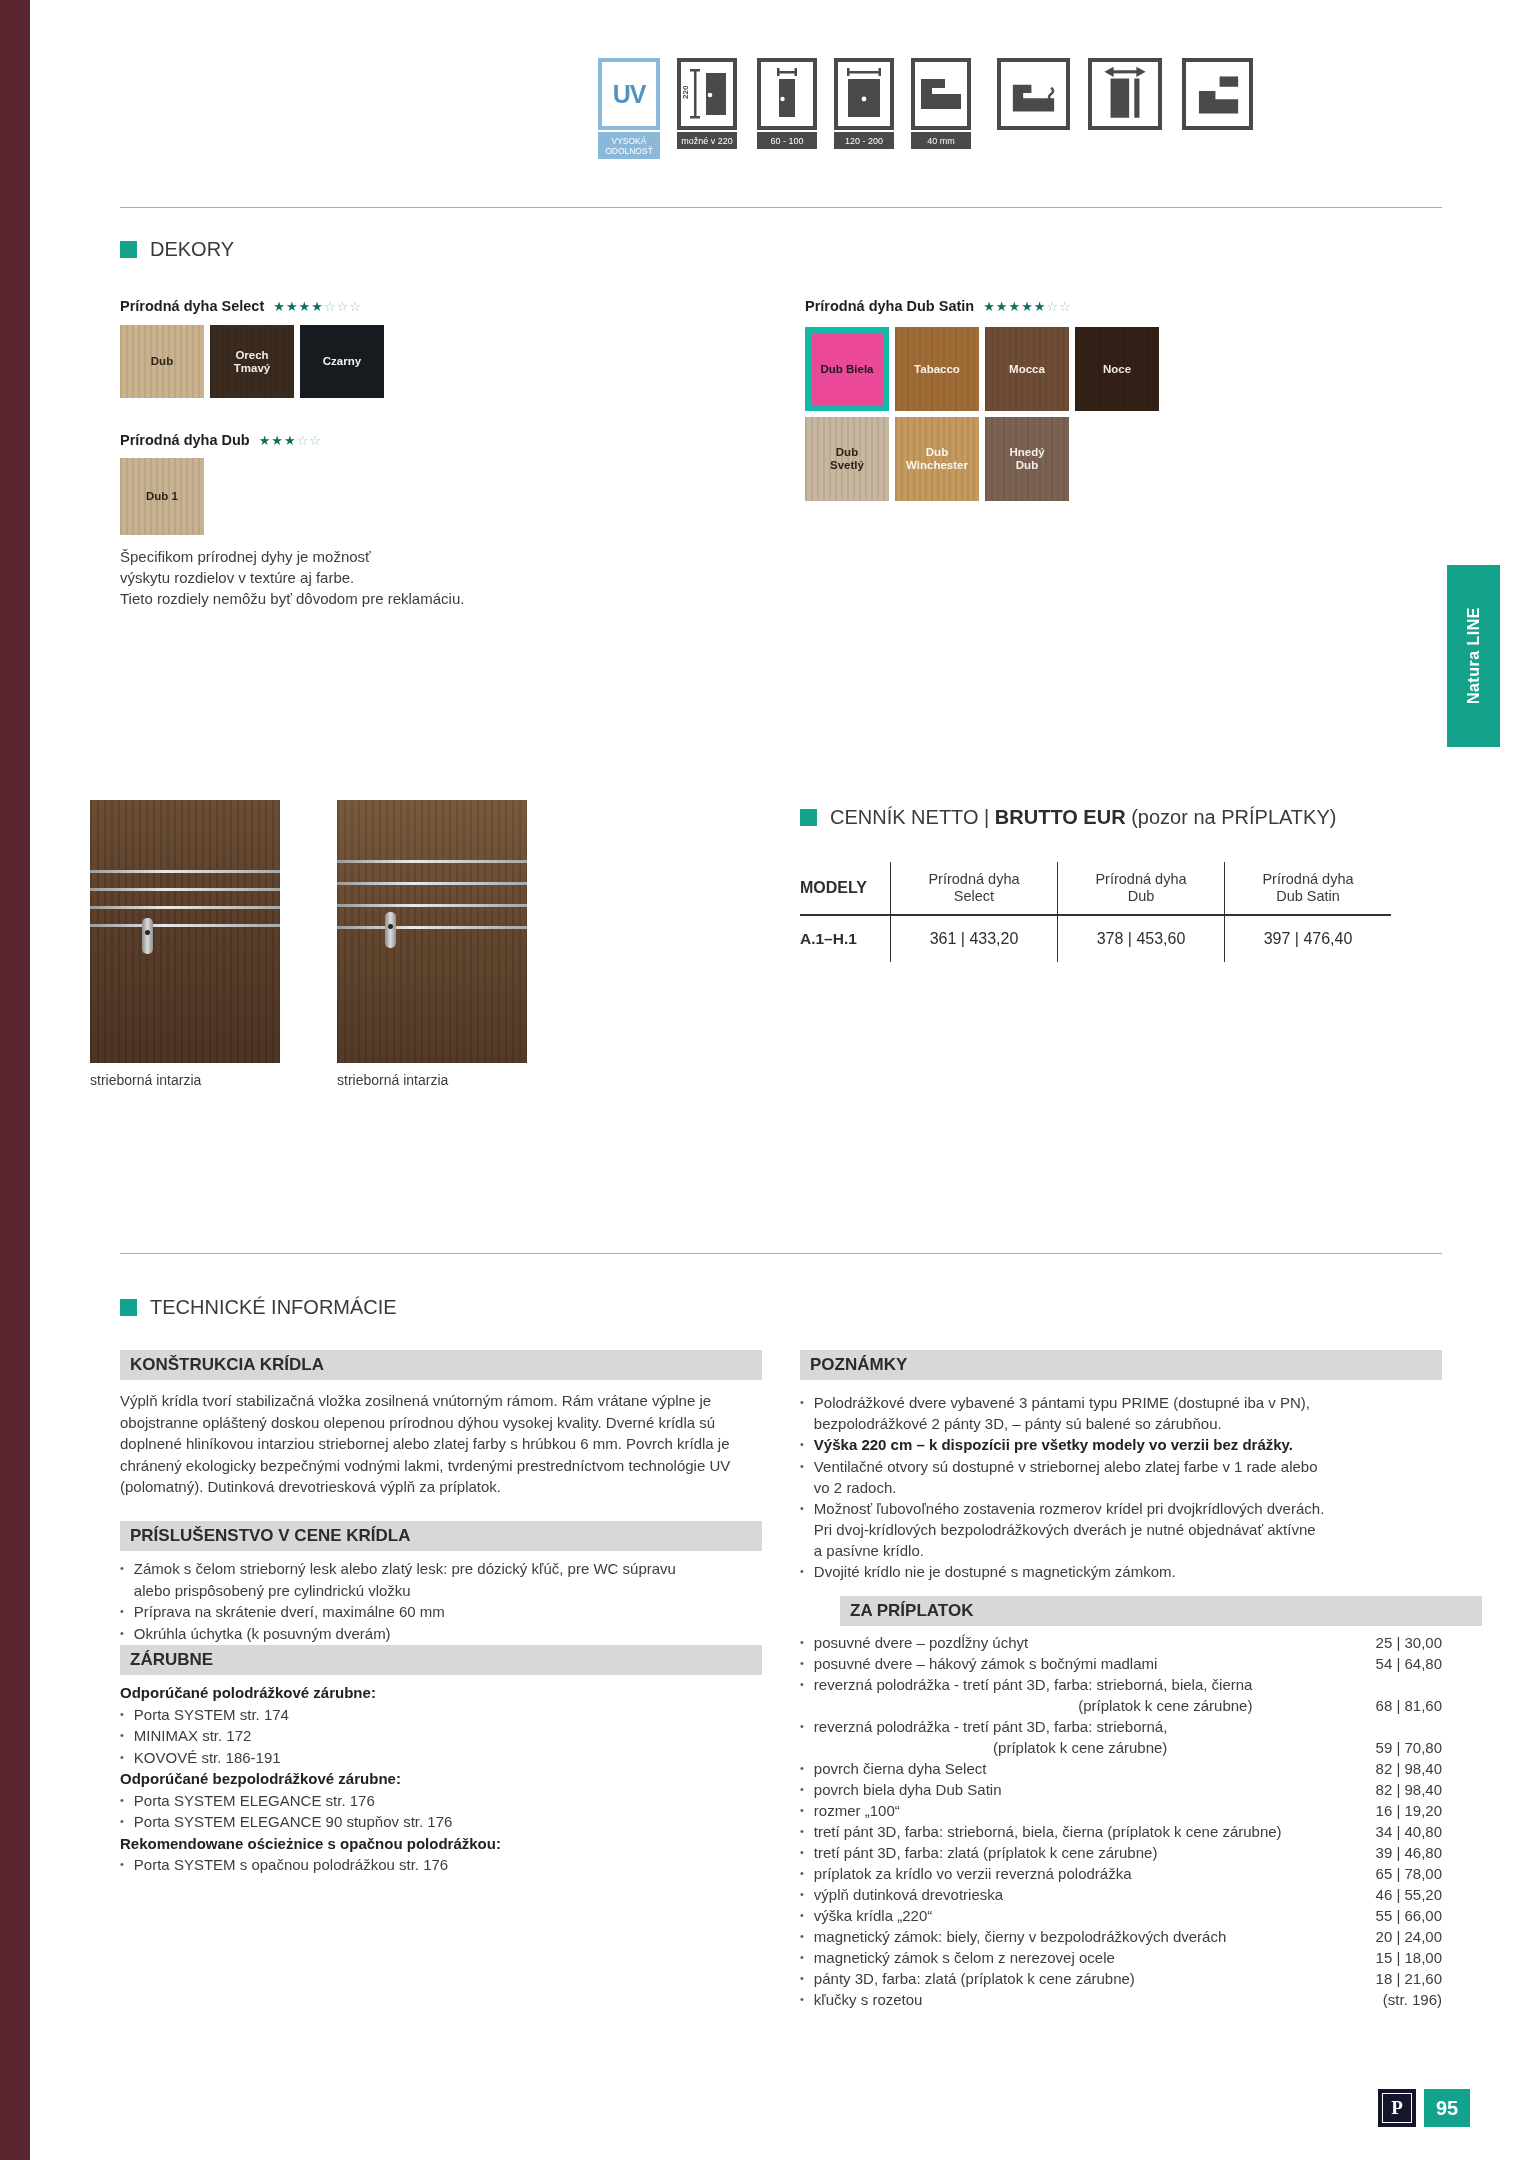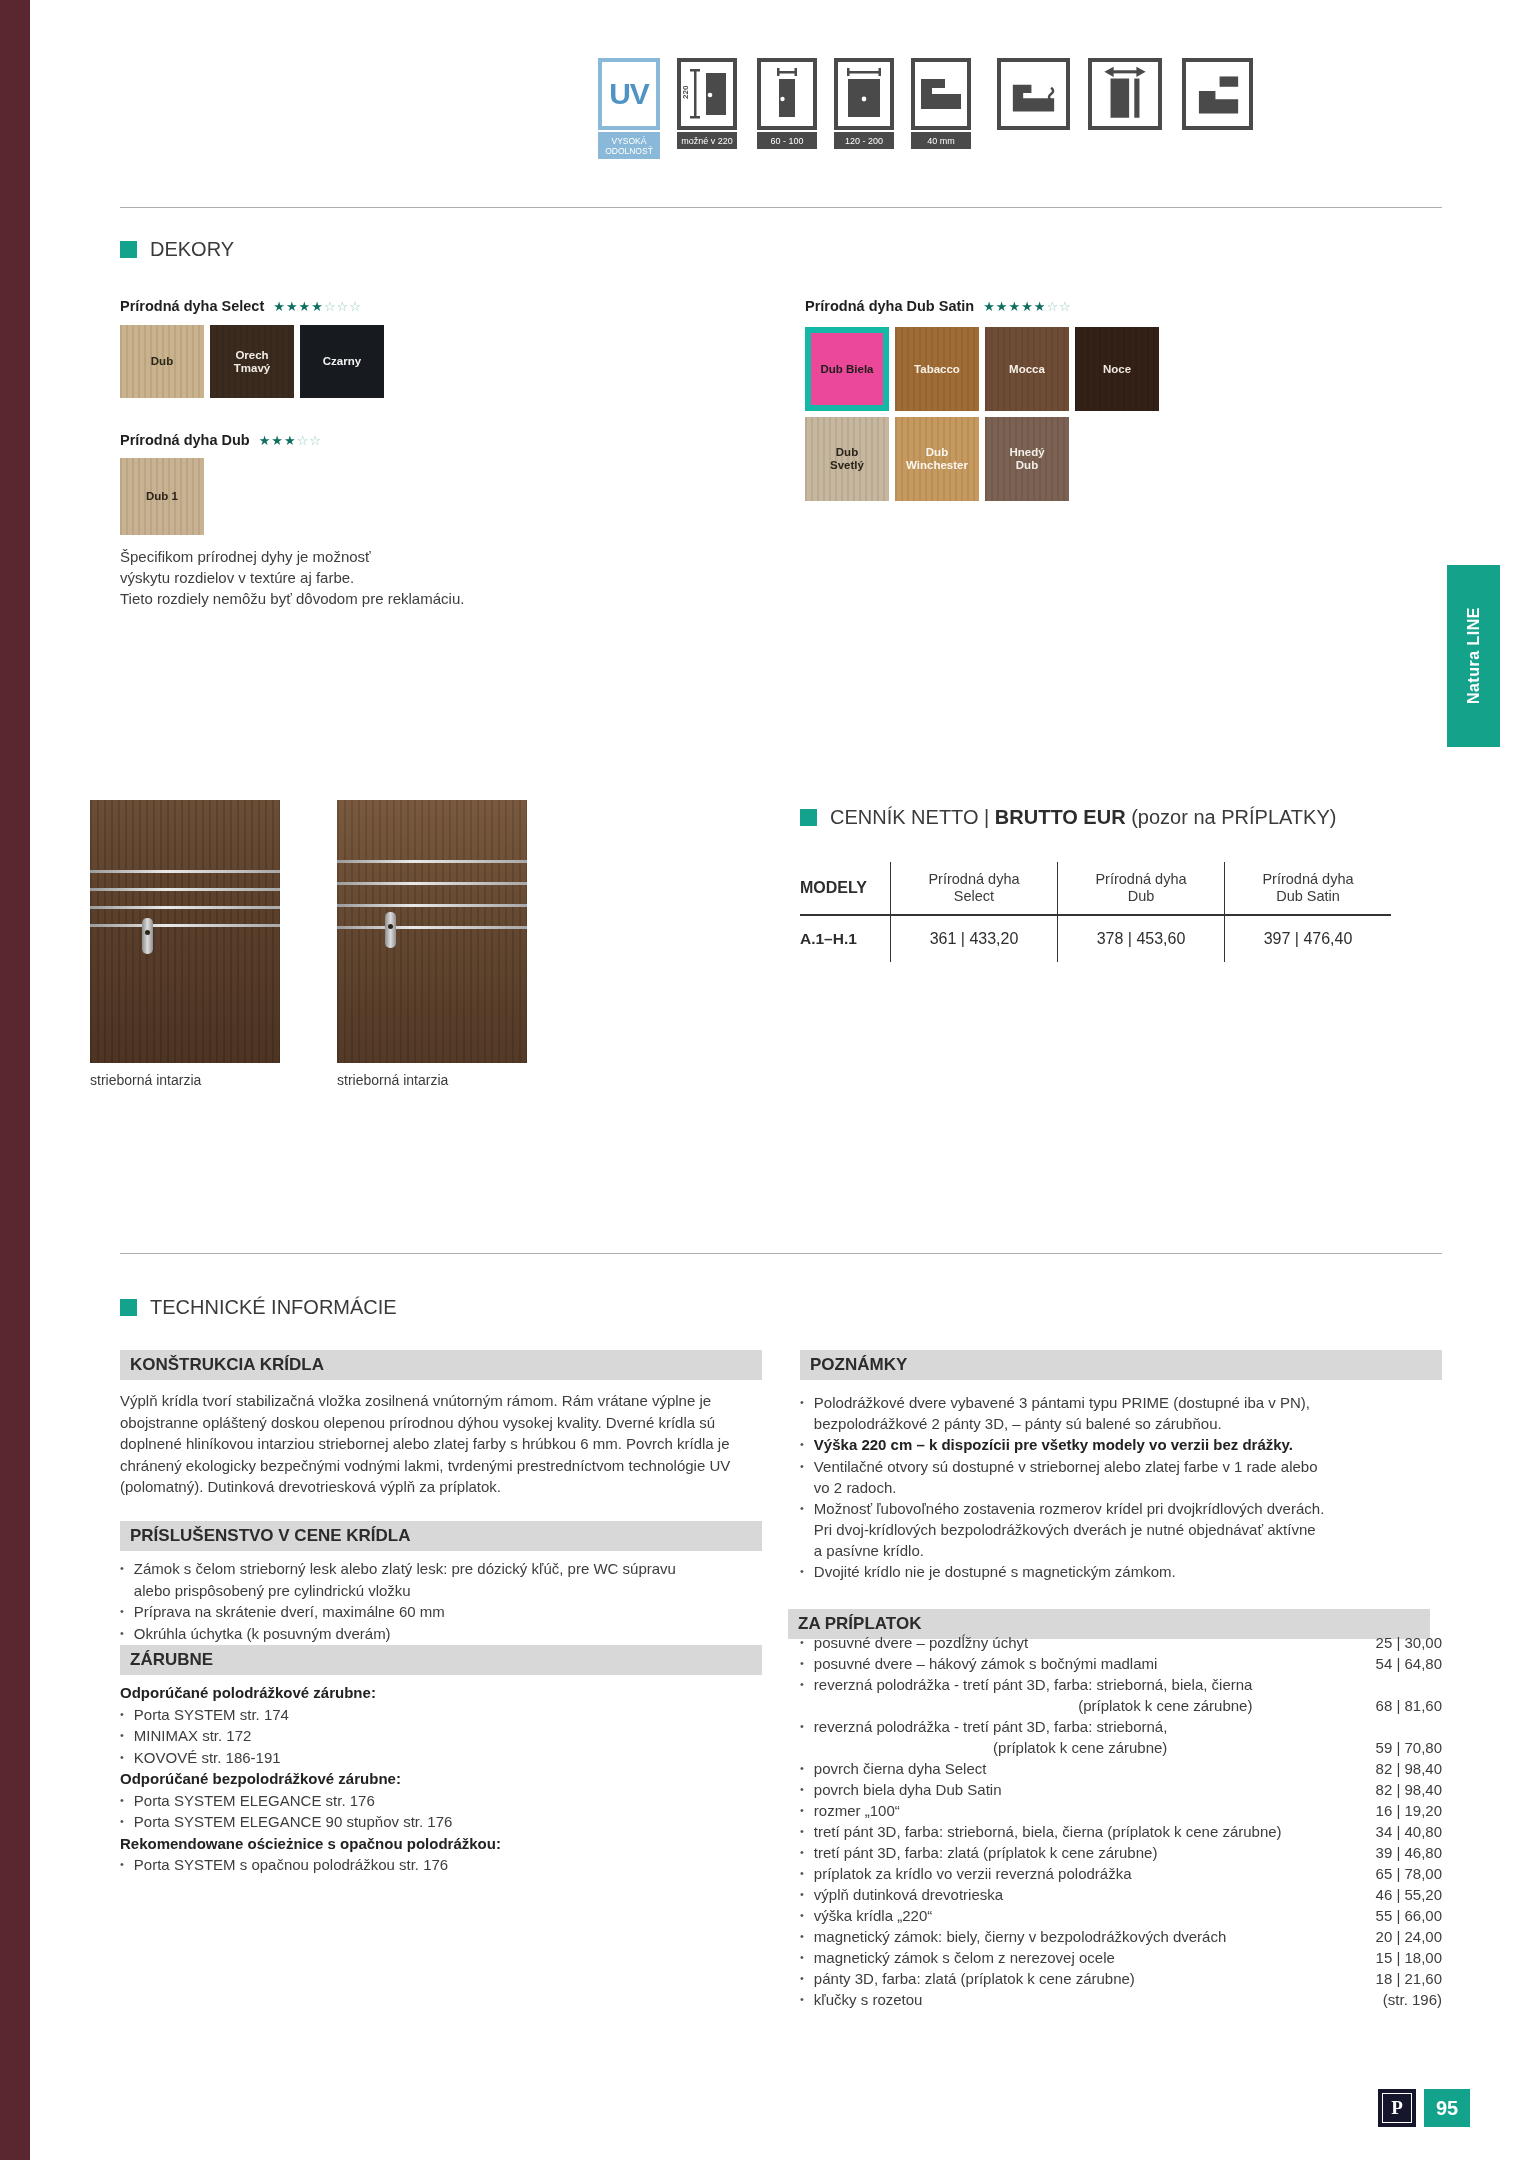--- a/index.html
+++ b/index.html
@@ -6,21 +6,21 @@
   .page{position:relative;width:1527px;height:2160px;background:#fff;overflow:hidden;
         font-family:"Liberation Sans",sans-serif;color:#3d3d3d;}
   .leftbar{position:absolute;left:0;top:0;width:30px;height:2160px;background:#5a2730;}
   .hrline{position:absolute;height:1px;background:#adadad;}
   .pre{white-space:pre-line;}
 
   
   .ic{position:absolute;top:58px;height:72px;background:#fff;border:4px solid #4a4a4a;box-sizing:border-box;}
   .ic svg{display:block;width:100%;height:100%;}
   .ic-uv{border-color:#8ab8d8;display:flex;align-items:center;justify-content:center;
-         font-weight:bold;font-size:30px;color:#4f94c4;letter-spacing:-1px;}
+         font-weight:bold;font-size:25px;color:#4f94c4;letter-spacing:-1px;}
   .ic-label{position:absolute;top:132px;height:17px;background:#4a4a4a;color:#fff;font-size:9px;
             display:flex;align-items:center;justify-content:center;box-sizing:border-box;}
   .ic-label-uv{position:absolute;top:132px;height:27px;background:#8ab8d8;color:#fff;font-size:8.5px;
             line-height:10px;display:flex;align-items:center;justify-content:center;text-align:center;}
 
   
   .sec{position:absolute;display:flex;align-items:center;gap:13px;}
   .sec .sq{width:17px;height:17px;background:#13a28b;flex:0 0 auto;}
   .sec .t{font-size:20px;color:#3a3a3a;}
   .sec .t b{color:#2d2d2d;}
@@ -338,21 +338,21 @@
     <div class="it">
         <span class="pre">Možnosť ľubovoľného zostavenia rozmerov krídel pri dvojkrídlových dverách.
 Pri dvoj-krídlových bezpolodrážkových dverách je nutné objednávať aktívne
 a pasívne krídlo.</span>
       </div>
     <div class="it">
         <span>Dvojité krídlo nie je dostupné s magnetickým zámkom.</span>
       </div>
   </div>
 
-  <div class="bar" style="left:788px;top:1596px;margin-top:13px;">ZA PRÍPLATOK</div>
+  <div class="bar" style="left:840px;top:1596px;">ZA PRÍPLATOK</div>
   <div class="col" style="left:800px;top:1632px;text-align:right;">
     <div class="prow">
         <span class="lt">
           <span>posuvné dvere – pozdĺžny úchyt</span>
         </span>
         <span class="pp">25 | 30,00</span>
       </div>
     <div class="prow">
         <span class="lt">
           <span>posuvné dvere – hákový zámok s bočnými madlami</span>

